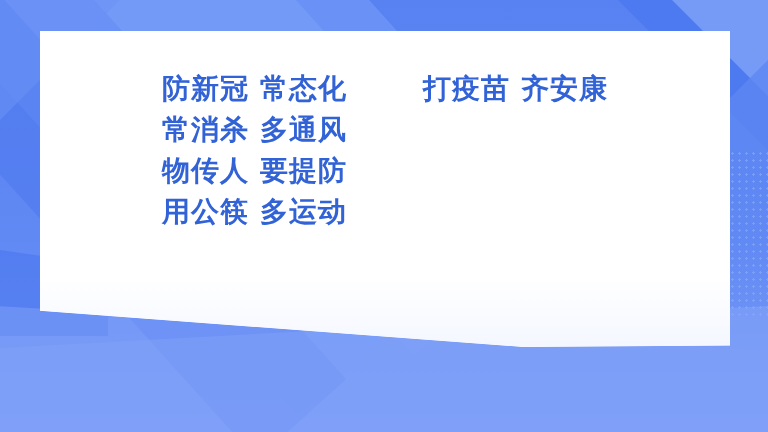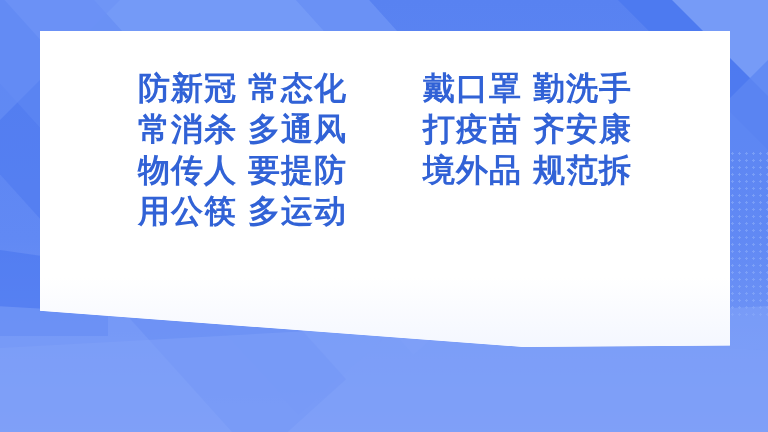--- a/index.html
+++ b/index.html
@@ -91,21 +91,21 @@
   .slogan-wrap{
     position:absolute;left:40px;top:31px;width:690px;height:316px;
     display:flex;justify-content:center;align-items:flex-start;
     padding-top:38px;box-sizing:border-box;
     gap:76px;
   }
   .slogan-col{display:flex;flex-direction:column;gap:2px;}
   .slogan-line{
     color:#3162d6;
     font-weight:700;
-    font-size:32px;
+    font-size:28px;
     line-height:39px;
     letter-spacing:1px;
     white-space:nowrap;
     font-family:"DejaVu Sans","Liberation Sans",sans-serif;
   }
   .slogan-line .seg{display:inline-block;}
   .slogan-line .gap{display:inline-block;width:11px;}
 </style>
 </head>
 <body>
@@ -141,24 +141,18 @@
       <div class="slogan-line">
         <span class="seg">物传人</span><span class="gap"></span><span class="seg">要提防</span>
       </div>
       <div class="slogan-line">
         <span class="seg">用公筷</span><span class="gap"></span><span class="seg">多运动</span>
       </div>
     </div>
 
     <div class="slogan-col">
       <div class="slogan-line">
-        <span class="seg">戴口罩</span><span class="gap"></span><span class="seg">勤洗手</span>
-      </div>
-      <div class="slogan-line">
         <span class="seg">打疫苗</span><span class="gap"></span><span class="seg">齐安康</span>
-      </div>
-      <div class="slogan-line">
-        <span class="seg">境外品</span><span class="gap"></span><span class="seg">规范拆</span>
       </div>
     </div>
 
   </div>
 </div>
 
 </body></html>

